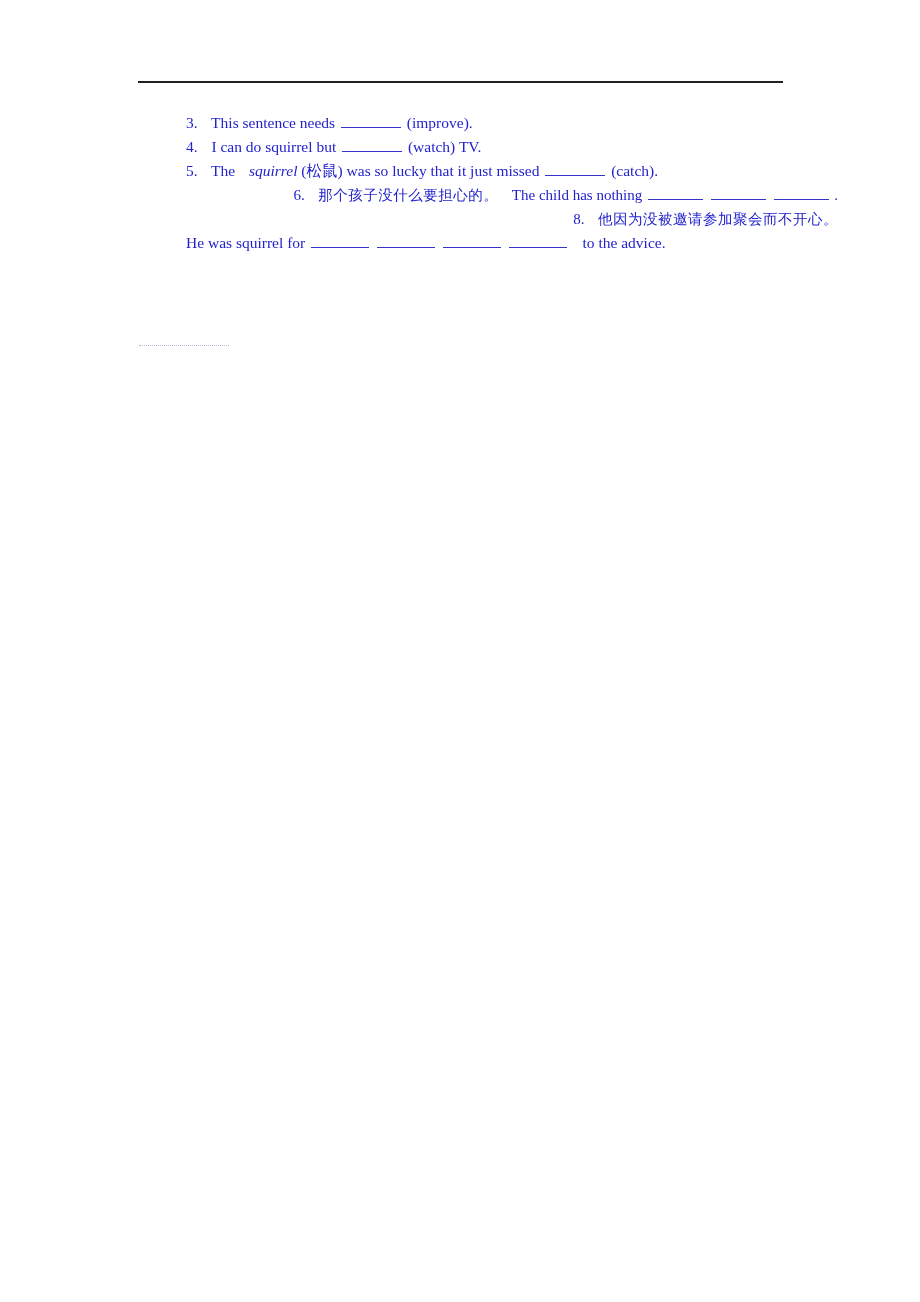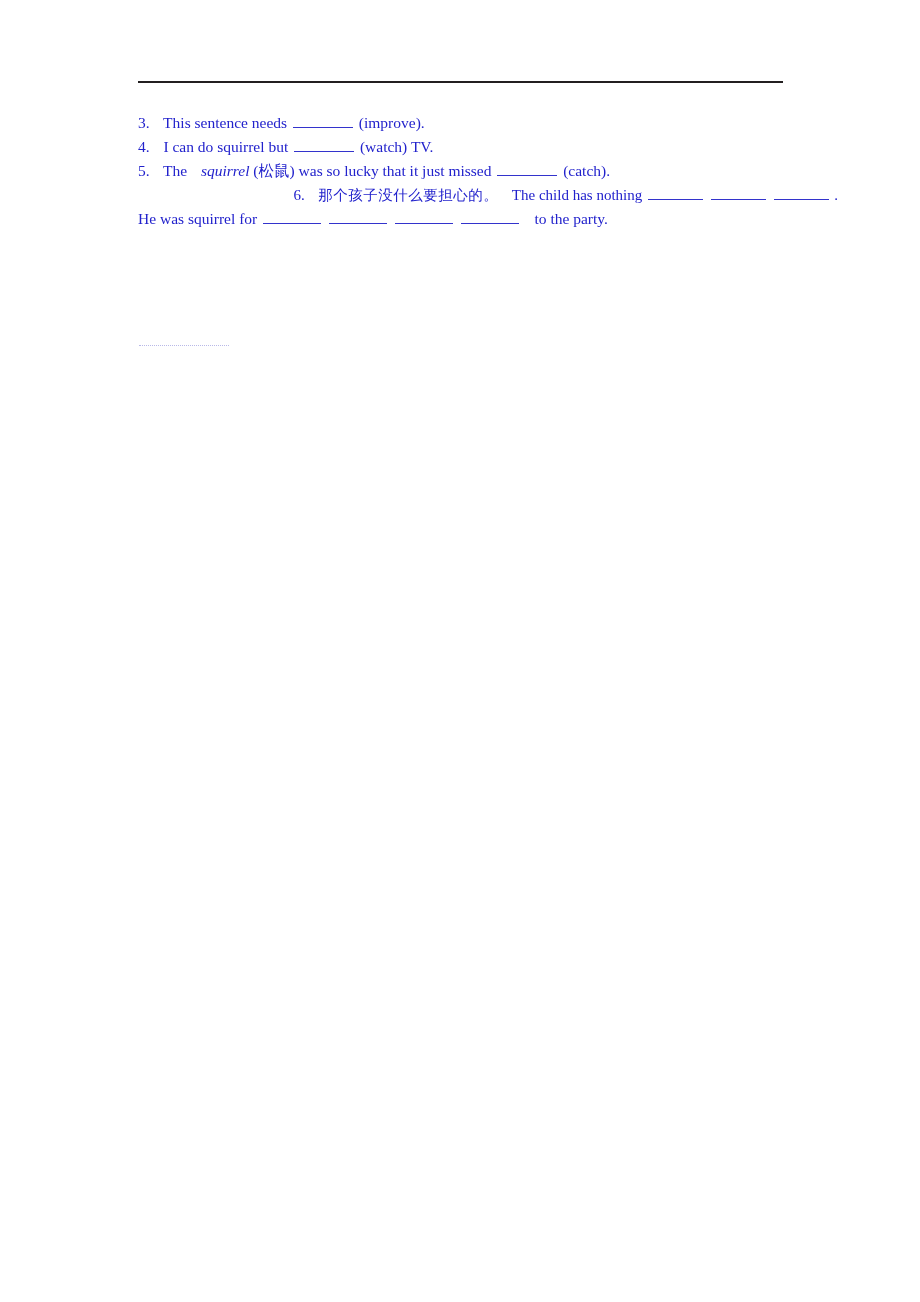--- a/index.html
+++ b/index.html
@@ -42,20 +42,21 @@
     color: #2222cc;
     font-size: 15.5px;
     line-height: 24px;
     white-space: nowrap;
   }
 
   .line {
     height: 24px;
     color: #2222cc;
     white-space: nowrap;
+    margin-left: 48px;
   }
 
   .line.cn {
     font-size: 15px;
     text-align: right;
   }
 
   .num {
     display: inline;
   }
@@ -144,28 +145,33 @@
       <span class="cn-text">那个孩子没什么要担心的。</span>
       <span class="sp-sm"></span>
       <span class="en">The child has nothing</span>
       <span class="blank w2"></span>
       <span class="blank w2"></span>
       <span class="blank w2"></span>
       <span class="en">.</span>
     </div>
 
 
+    <div class="line cn">
+      <span class="num">8.</span>
+      <span class="sp-sm"></span>
+      <span class="cn-text">他因为没被邀请参加聚会而不开心。</span>
+    </div>
 
     <div class="line">
       <span class="en">He was squirrel for</span>
       <span class="blank w5"></span>
       <span class="blank w5"></span>
       <span class="blank w5"></span>
       <span class="blank w5"></span>
       <span class="sp-sm"></span>
-      <span class="en">to the party.</span>
+      <span class="en">to the advice.</span>
     </div>
 
   </div>
 
   <div class="faint-rule"></div>
 
 </div>
 
 </body></html>

